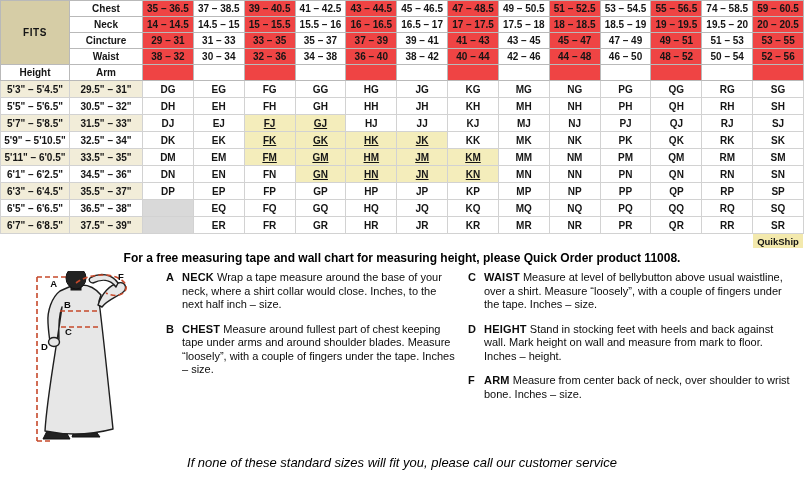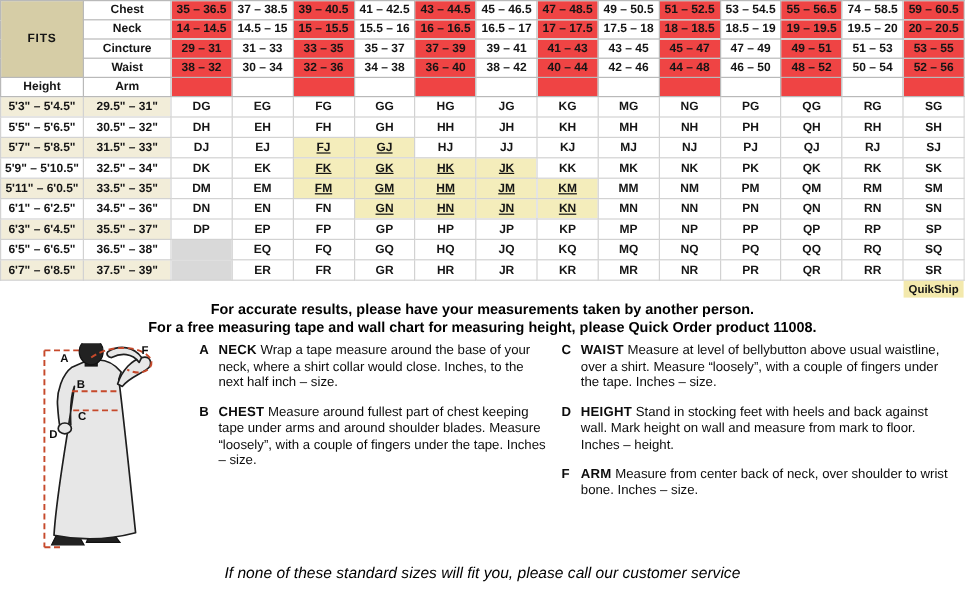--- a/index.html
+++ b/index.html
@@ -303,21 +303,20 @@
           <td class="code">QR</td>
           <td class="code">RR</td>
           <td class="code">SR</td>
         </tr>
       </tbody>
   </table>
 
   <div class="quikship">QuikShip</div>
 
   <div class="notes">
-    <div>For accurate results, please have your measurements taken by another person.</div>
     <div>For a free measuring tape and wall chart for measuring height, please Quick Order product 11008.</div>
   </div>
 
   <div class="measure">
     <svg class="diagram" width="150" height="182" viewBox="0 0 150 182">
 
       <path class="dash" d="M23 6 V170"></path>
       <path class="dash" d="M23 6 H52"></path>
       <path class="dash" d="M23 170 H37"></path>
 

